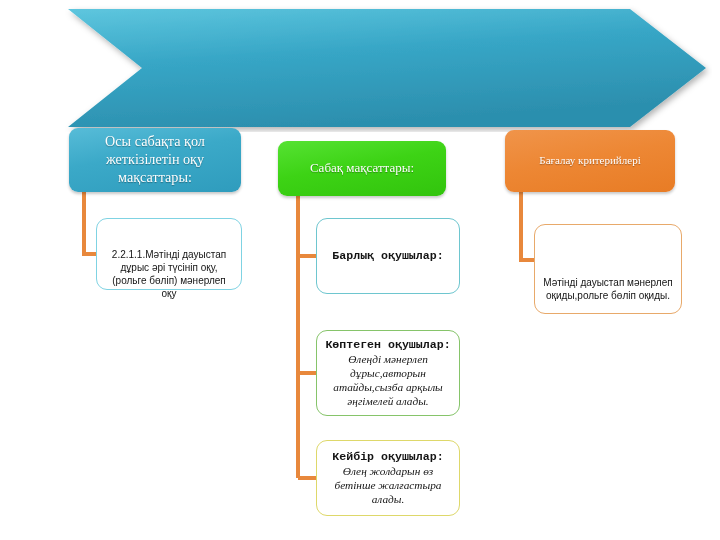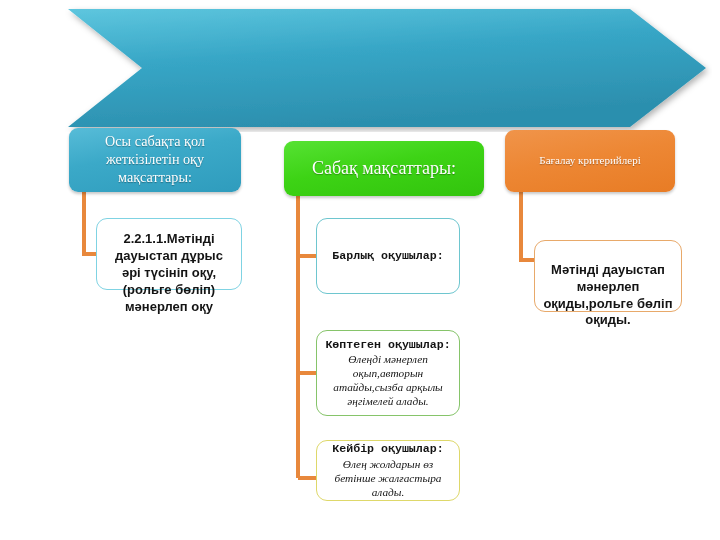--- a/index.html
+++ b/index.html
@@ -54,25 +54,25 @@
   .pill-goals {
     left: 69px;
     top: 128px;
     width: 172px;
     height: 64px;
     font-size: 14.2px;
     background: linear-gradient(170deg, #57bcd8 0%, #3ba9c8 42%, #2f9cbd 100%);
     box-shadow: 0 2px 3px rgba(0,0,0,0.22);
   }
   .pill-lesson {
-    left: 284px;
+    left: 278px;
     top: 141px;
-    width: 200px;
+    width: 168px;
     height: 55px;
-    font-size: 18px;
+    font-size: 13px;
     background: linear-gradient(170deg, #56e233 0%, #3dd315 45%, #32c40d 100%);
     box-shadow: 0 2px 3px rgba(0,0,0,0.22);
   }
   .pill-criteria {
     left: 505px;
     top: 130px;
     width: 170px;
     height: 62px;
     font-size: 11px;
     background: linear-gradient(170deg, #f0944a 0%, #ed8734 46%, #e87c25 100%);
@@ -108,22 +108,22 @@
     line-height: 1.2;
     margin-bottom: 1px;
     font-family: Liberation Mono, monospace;
   }
   .card .bdy {
     font-style: italic;
     font-size: 11.3px;
     line-height: 1.24;
   }
   .card .plain {
-    font-weight: bold;
-    font-size: 13px;
+    font-weight: normal;
+    font-size: 10px;
     line-height: 1.3;
     font-family: "Liberation Sans", "DejaVu Sans", sans-serif;
     margin-top: 39px;
   }
 
   .card-a {
     left: 96px; top: 218px;
     width: 146px; height: 72px;
     border-color: #7fd3e3;
   }
@@ -133,26 +133,26 @@
     border-color: #6ec6cf;
   }
   .card-c {
     left: 316px; top: 330px;
     width: 144px; height: 86px;
     border-color: #86c46a;
     align-items: center;
   }
   .card-d {
     left: 316px; top: 440px;
-    width: 144px; height: 61px;
+    width: 144px; height: 76px;
     border-color: #ded86a;
   }
   .card-e {
-    left: 534px; top: 240px;
-    width: 148px; height: 72px;
+    left: 534px; top: 224px;
+    width: 148px; height: 90px;
     border-color: #e8a96a;
   }
 </style>
 </head>
 <body>
 
 <div id="stage">
 
   <div class="banner-wrap">
     <svg class="banner-svg" viewBox="0 0 690 128" preserveAspectRatio="none">
@@ -199,21 +199,21 @@
   <div class="card card-a">
     <span class="plain">2.2.1.1.Мәтінді дауыстап дұрыс әрі түсініп оқу,(рольге бөліп) мәнерлеп оқу</span>
   </div>
 
   <div class="card card-b">
     <span class="hdr">Барлық оқушылар:</span>
   </div>
 
   <div class="card card-c">
     <span class="hdr">Көптеген оқушылар:</span>
-    <span class="bdy">Өлеңді мәнерлеп оқып,авторын атайды,сызба арқылы әңгімелей алады.</span>
+    <span class="bdy">Өлеңді мәнерлеп дұрыс,авторын атайды,сызба арқылы әңгімелей алады.</span>
   </div>
 
   <div class="card card-d">
     <span class="hdr">Кейбір оқушылар:</span>
     <span class="bdy">Өлең жолдарын өз бетінше жалғастыра алады.</span>
   </div>
 
   <div class="card card-e">
     <span class="plain">Мәтінді дауыстап мәнерлеп оқиды,рольге бөліп оқиды.</span>
   </div>

